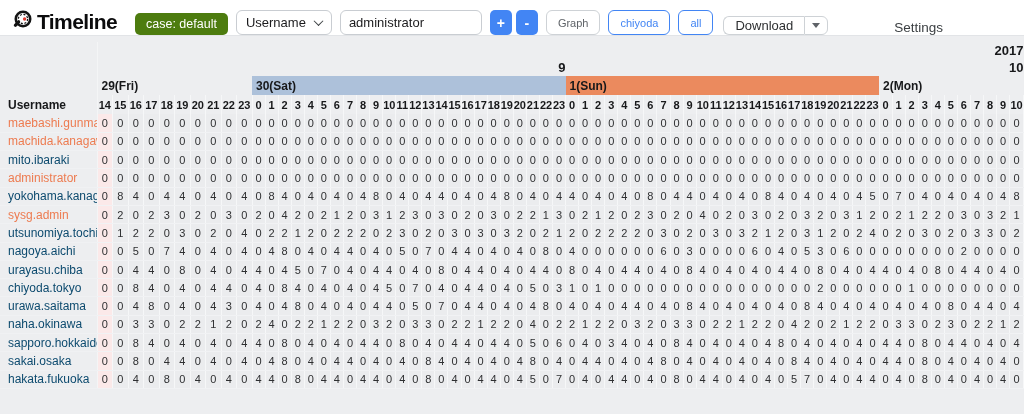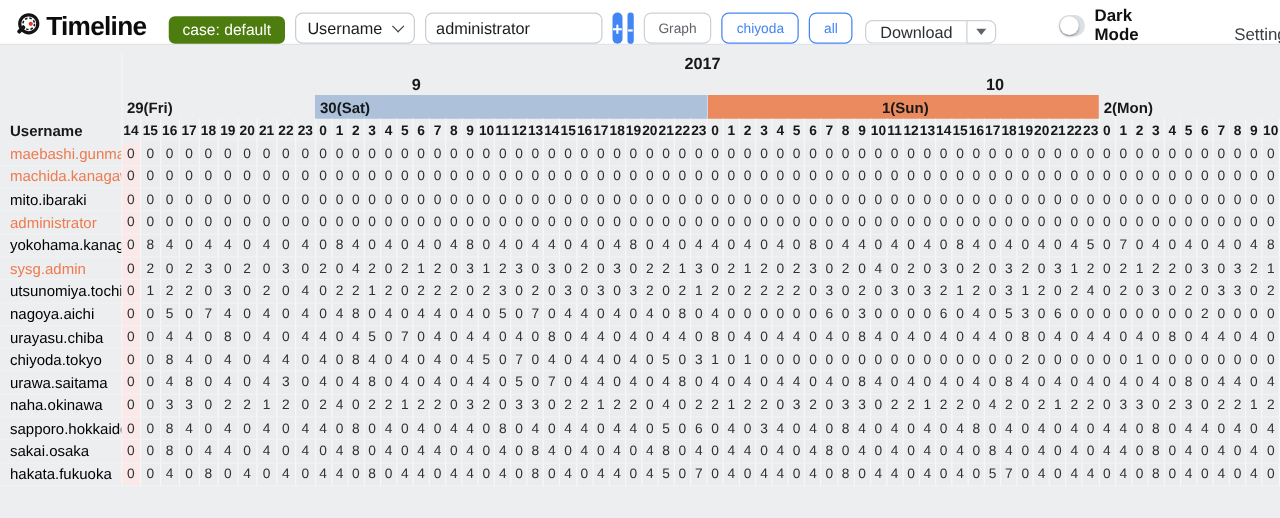--- a/index.html
+++ b/index.html
@@ -40,31 +40,31 @@
   .dark-label { font-size: 13.5px; color: #111; font-weight: 600; }
   .settings { margin-left: 58px; display: flex; align-items: center; gap: 6px;
     font-size: 13.5px; color: #3c4043; }
 
   
   .content { padding-top: 6px; }
   table { table-layout: fixed; width: 1024px; border-collapse: collapse; }
   .c-user { width: 97px; }
   .c-fri  { width: 15.5px; }
   th, td { font-family: "Liberation Sans", "DejaVu Sans", sans-serif; }
-  .yr-row th, .mo-row th { height: 17px; font-size: 13px; font-weight: bold; text-align: center;
+  .yr-row th, .mo-row th { height: 17px; font-size: 13px; font-weight: bold; text-align: right;
     color: #17181a; padding-left: 3px; }
   .day-row th { height: 19px; font-size: 12px; font-weight: bold; text-align: left;
     color: #17181a; padding-left: 4px; white-space: nowrap; overflow: hidden; }
   .day.saturday { background: var(--saturday); margin-left: 12px; }
-  .day.sunday   { background: var(--sunday); text-align: center; }
+  .day.sunday   { background: var(--sunday); }
   .hr-row th.hr { height: 19px; font-size: 11px; font-weight: bold; color: #17181a;
     text-align: center; padding: 0; border-right: 1px solid #f6f7f8; }
   .user-col { border-right: 1px solid #f4f5f6; text-align: left; padding-left: 8px; }
   th.uname-h { font-size: 12px; font-weight: bold; color: #17181a; text-align: left; }
-  td.uname { font-size: 12px; color: #000000; height: 18.3px; white-space: nowrap;
+  td.uname { font-size: 12px; color: #0c4a6e; height: 18.3px; white-space: nowrap;
     overflow: hidden; border-bottom: 1px solid #f0f1f3; }
   td.uname.accent { color: var(--accent-user); }
   td.val { background: #ebecee; border-right: 1px solid #f6f7f8; border-bottom: 1px solid #f1f2f4;
     font-size: 11px; color: #2e2f31; text-align: center; padding: 0; height: 18.3px; }
   td.val.hl { background: var(--highlight-col); }
 </style>
 </head>
 <body>
 
 <div class="topbar">
@@ -86,26 +86,20 @@
   <button class="bluebtn">+</button>
   <button class="bluebtn minus">-</button>
   <button class="ghostbtn">Graph</button>
   <button class="ghostbtn primary">chiyoda</button>
   <button class="ghostbtn primary">all</button>
   <div class="split">
     <button class="main">Download</button>
     <button class="caret">
         <span class="tri-down"></span>
       </button>
-  </div>
-  <div class="toggle-wrap">
-    <div class="switch">
-        <div class="knob"></div>
-      </div>
-    <span class="dark-label">Dark Mode</span>
   </div>
   <div class="settings">
     <span>Settings</span>
 
   </div>
 </div>
 
 <div class="content">
   <table>
       <colgroup>

